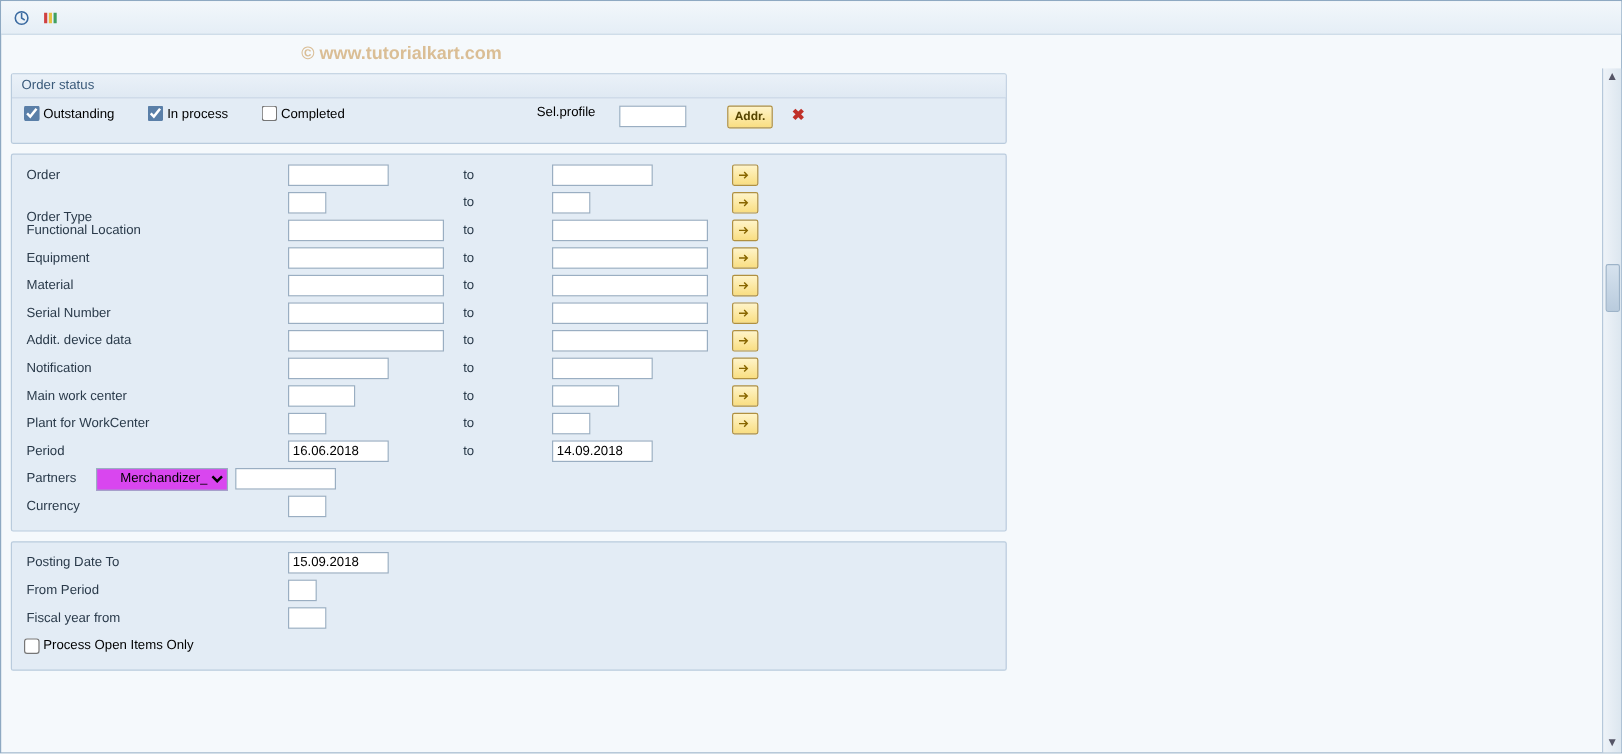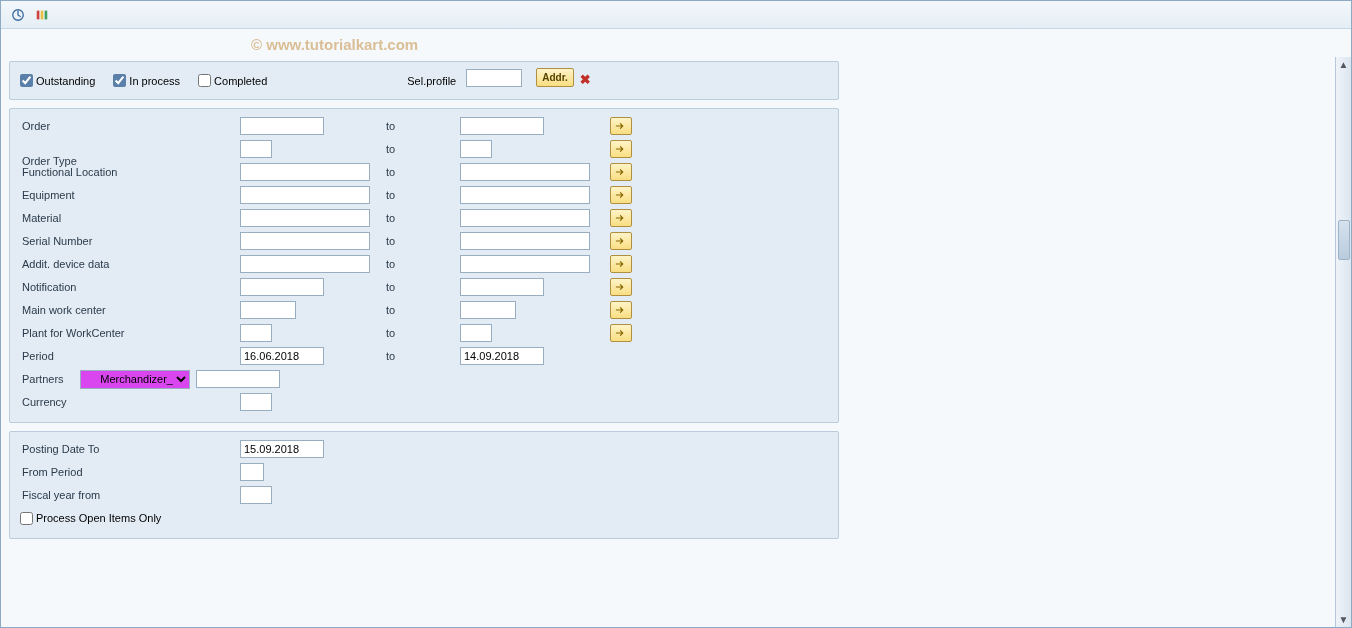--- a/index.html
+++ b/index.html
@@ -138,21 +138,21 @@
     .more-btn {
       width:22px; height:18px;
       border:1px solid #b09040;
       background:linear-gradient(#fff4c8,#f9de82);
       border-radius:2px;
       display:flex; align-items:center; justify-content:center;
       cursor:pointer;
     }
     .more-btn svg{width:12px;height:10px;}
     .status-row{
-      display:flex; align-items:flex-end; padding:6px 10px 6px 10px; gap:2px;
+      display:flex; align-items:flex-start; padding:6px 10px 6px 10px; gap:12px;
     }
     .dropdown-wrap{display:inline-flex;align-items:center;}
     svg.icon{width:14px;height:14px;}
   </style>
 </head>
 <body>
 
 <div class="window">
 
   <div class="toolbar">
@@ -169,20 +169,21 @@
           <rect x="11" y="3" width="3" height="10" fill="#40a060"></rect>
         </svg>
     </span>
   </div>
 
   <div class="watermark">© www.tutorialkart.com</div>
 
   <div class="content">
 
     <div class="group">
+      <div class="group-title">Order status</div>
       <div class="status-row">
         <label class="checkbox-wrap">
           <input type="checkbox" checked="" style="">
           <span>Outstanding</span>
         </label>
         <label class="checkbox-wrap">
           <input type="checkbox" checked="" style="">
           <span>In process</span>
         </label>
         <label class="checkbox-wrap">

